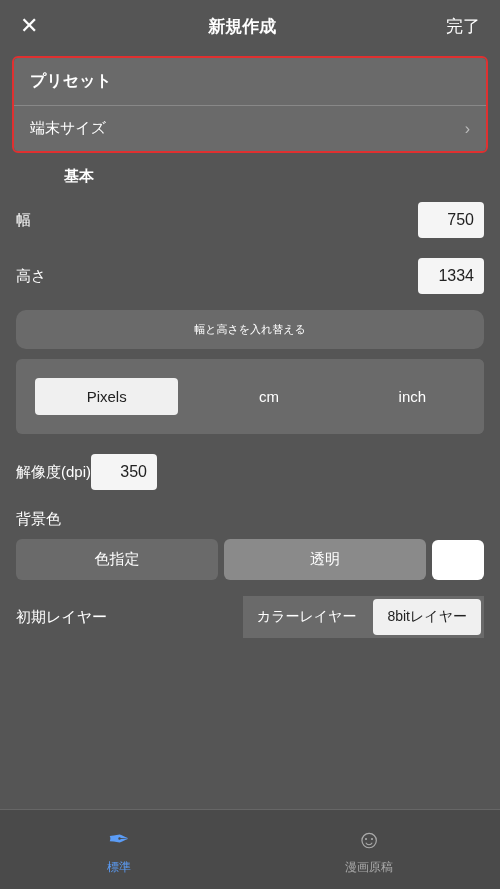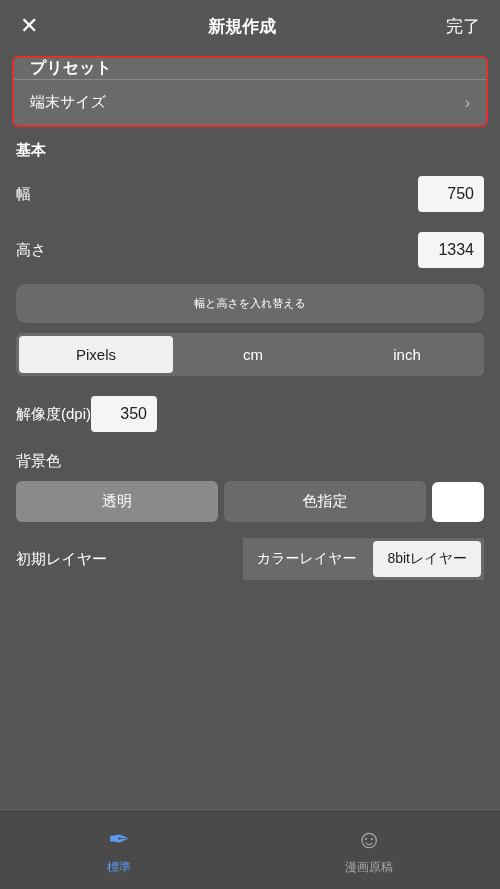--- a/index.html
+++ b/index.html
@@ -41,21 +41,21 @@
 
     
     .preset-section {
       border: 2.5px solid #e03030;
       border-radius: 6px;
       margin: 4px 12px 0 12px;
       overflow: hidden;
     }
     .preset-item {
       background: #6a6a6a;
-      padding: 0 16px;
+      padding: 13px 16px;
       font-size: 16px;
       font-weight: 600;
       color: #ffffff;
       border-bottom: 1px solid #888888;
     }
     .preset-device {
       background: #6a6a6a;
       padding: 13px 16px;
       font-size: 15px;
       color: #ffffff;
@@ -69,20 +69,21 @@
       color: #bbbbbb;
     }
 
     
     .section-title {
       padding: 14px 16px 6px 16px;
       font-size: 15px;
       font-weight: 600;
       color: #ffffff;
       background: #555555;
+      margin-left: 48px;
     }
 
     .row {
       display: flex;
       align-items: center;
       justify-content: space-between;
       padding: 10px 16px;
       background: #555555;
     }
     .row-label {
@@ -132,21 +133,21 @@
       font-size: 15px;
       color: #ffffff;
       cursor: pointer;
       border: none;
       background: transparent;
     }
     .unit-btn.active {
       background: #f0f0f0;
       color: #222222;
       border-radius: 4px;
-      margin: 3px;
+      margin: 19px;
     }
     .unit-btn:not(.active) {
       background: #6a6a6a;
     }
 
     
     .resolution-row {
       display: flex;
       align-items: center;
       padding: 10px 16px;
@@ -313,22 +314,22 @@
   </div>
 
   <div class="resolution-row">
     <span class="resolution-label">解像度(dpi)</span>
     <input class="row-input" type="text" value="350" style="">
   </div>
 
   <div class="bg-label">背景色</div>
 
   <div class="bg-selector">
+    <button class="bg-btn inactive-bg">色指定</button>
     <button class="bg-btn active-bg">透明</button>
-    <button class="bg-btn inactive-bg">色指定</button>
     <button class="bg-color-box"></button>
   </div>
 
   <div class="layer-row">
     <span class="layer-label">初期レイヤー</span>
     <div class="layer-selector">
       <button class="layer-btn">カラーレイヤー</button>
       <button class="layer-btn active-layer">8bitレイヤー</button>
     </div>
   </div>

